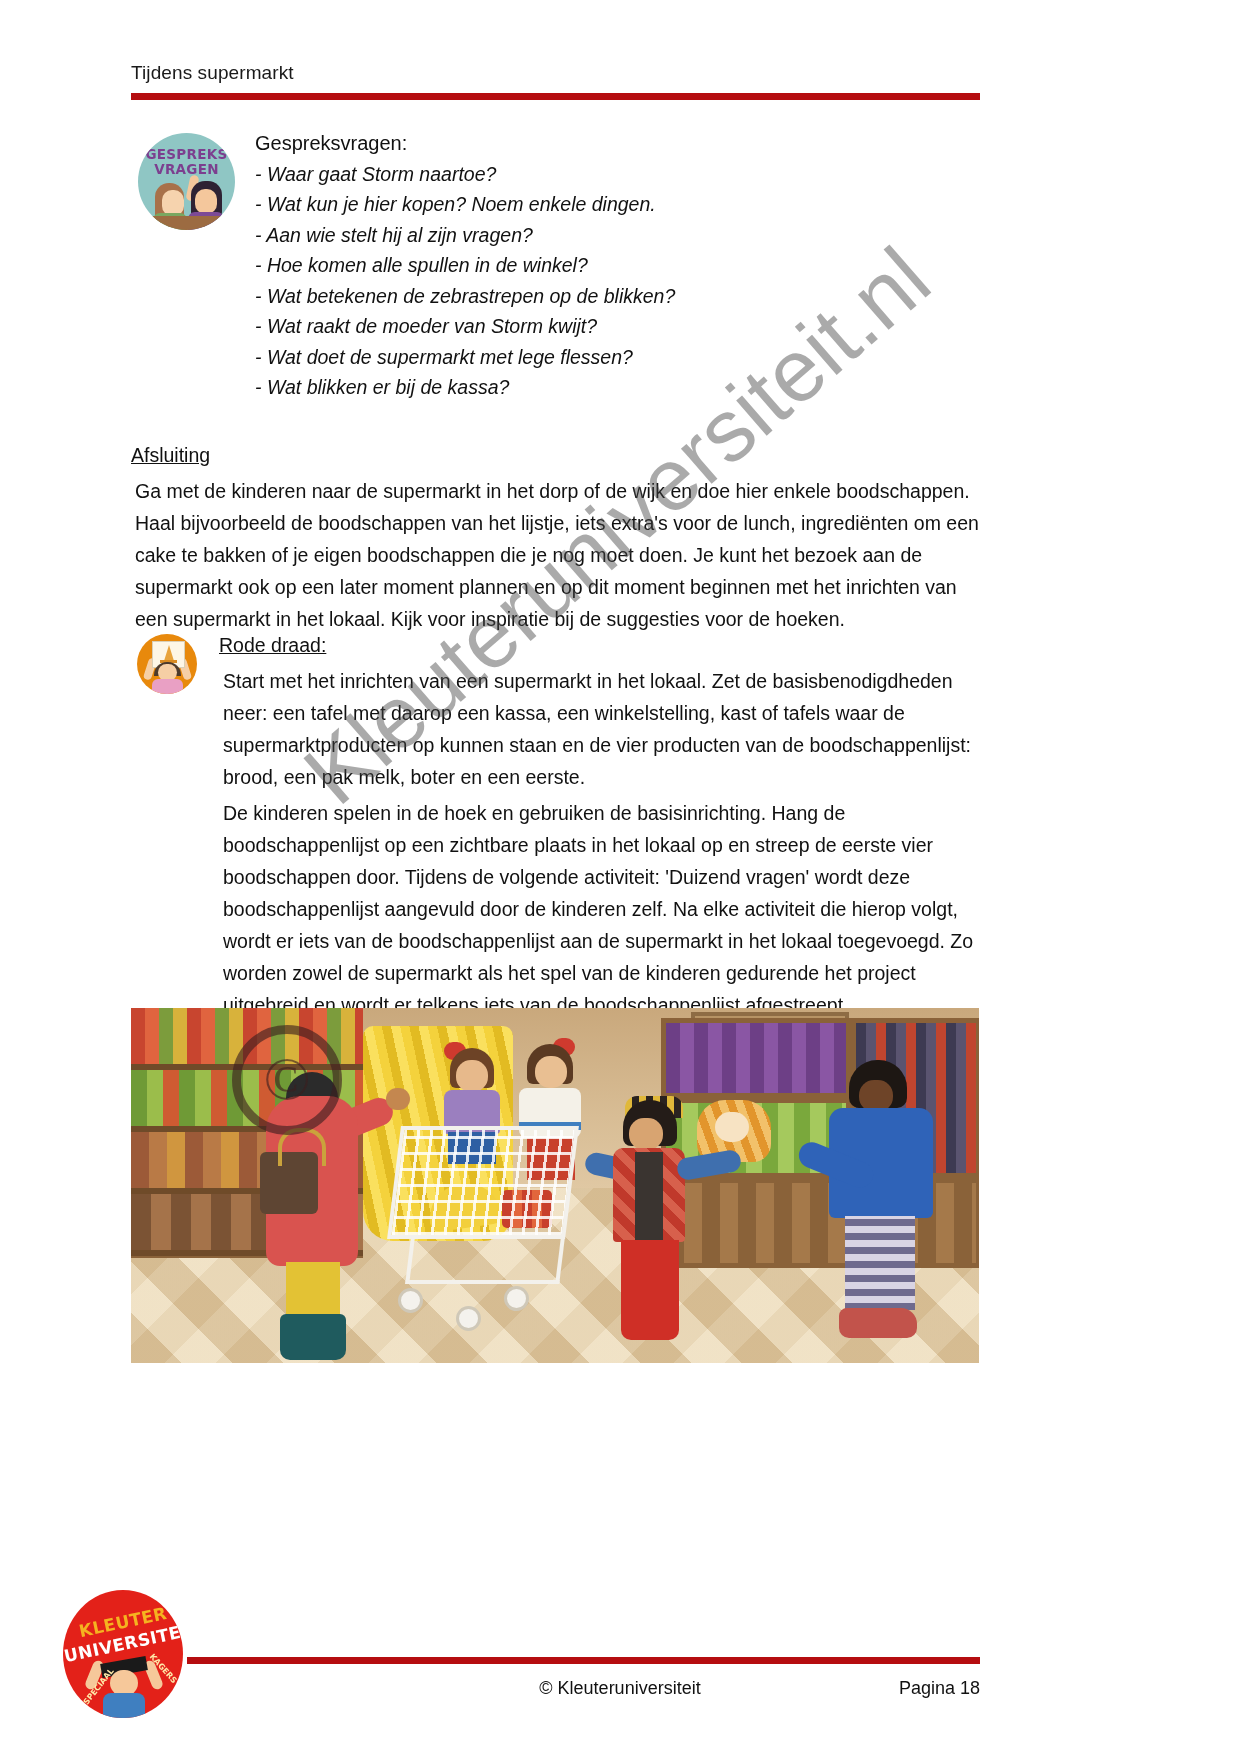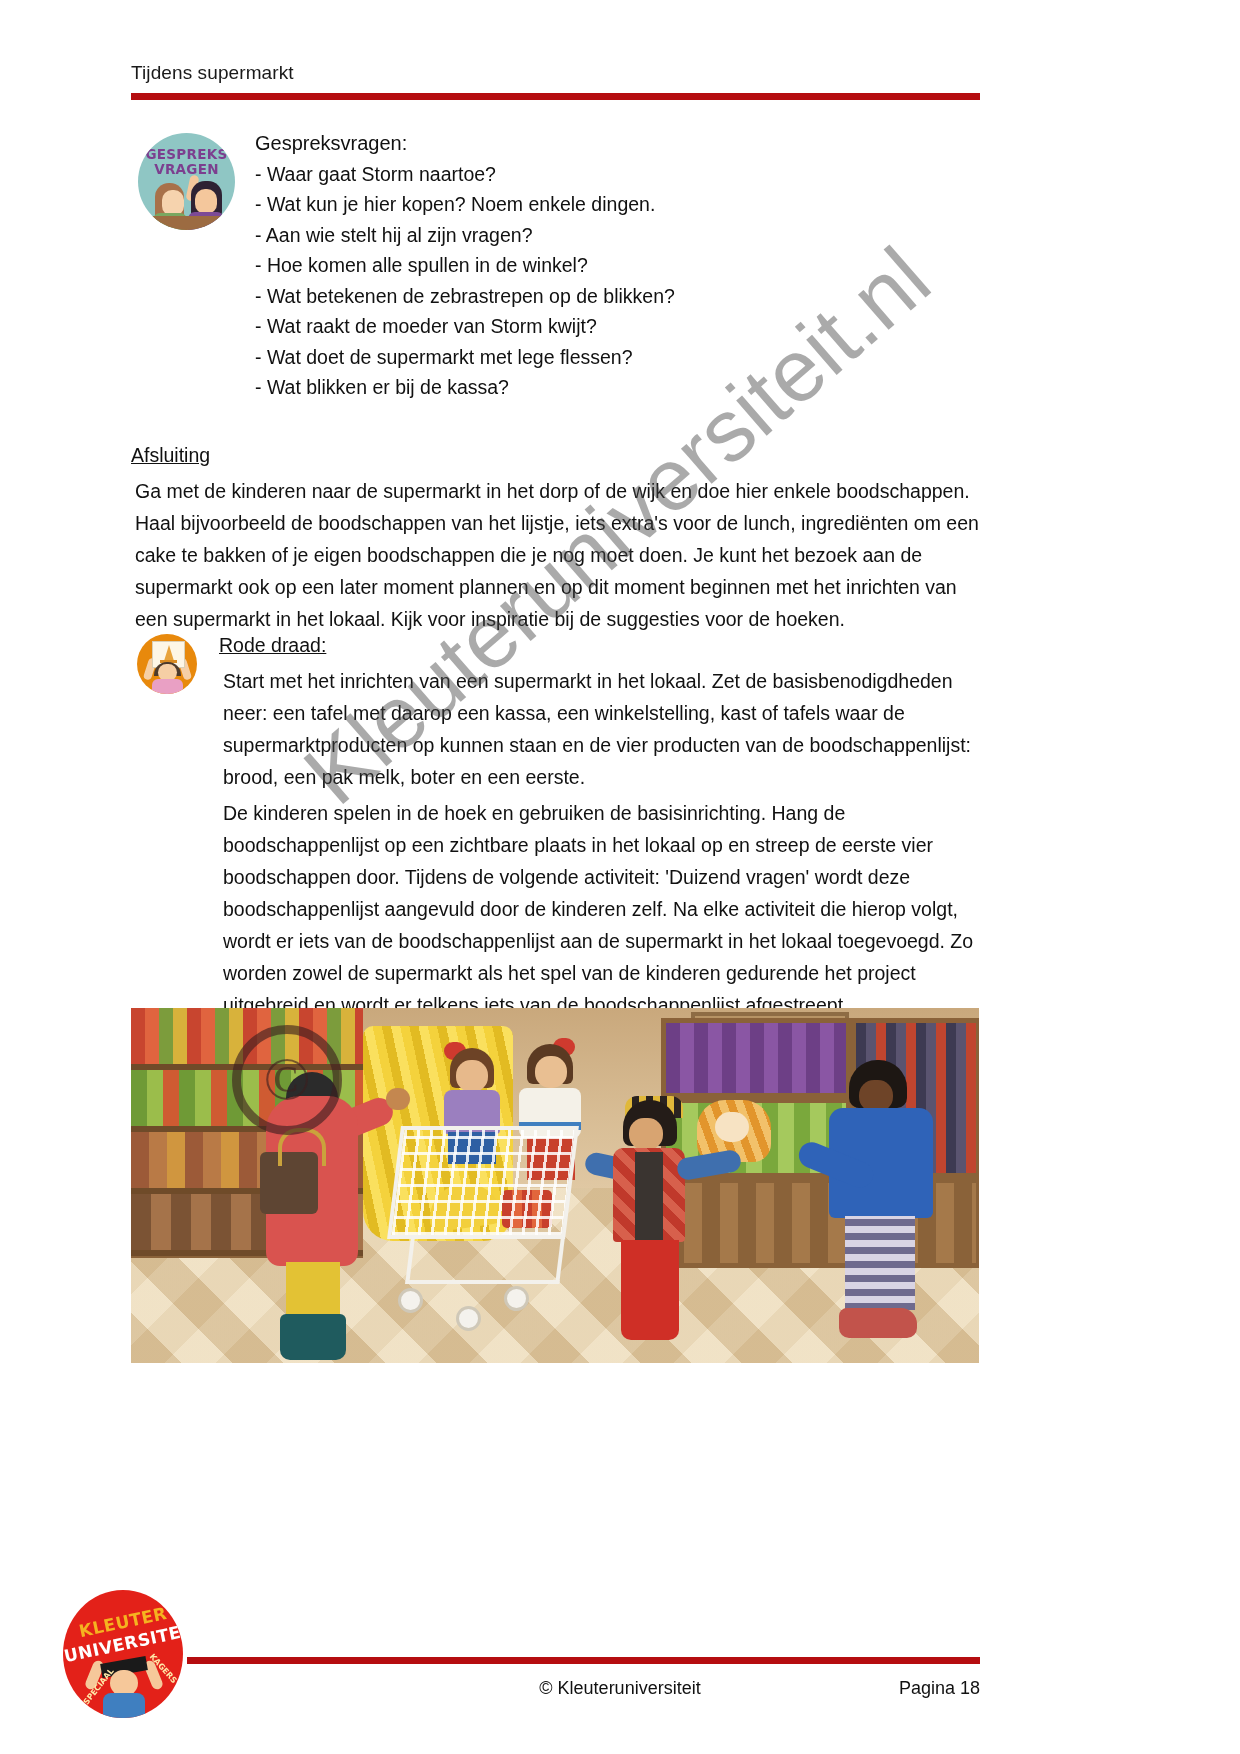--- a/index.html
+++ b/index.html
@@ -130,20 +130,21 @@
     margin-left: 124px;
   }
   .gespreks-heading {
     font-size: 20px;
     line-height: 30.5px;
     color: #111111;
   }
   .question {
     font-size: 19.5px;
     line-height: 30.5px;
+    font-style: italic;
     color: #111111;
     white-space: nowrap;
   }
 
   
   .afsluiting-block {
     position: absolute;
     left: 131px;
     top: 440px;
     width: 852px;

